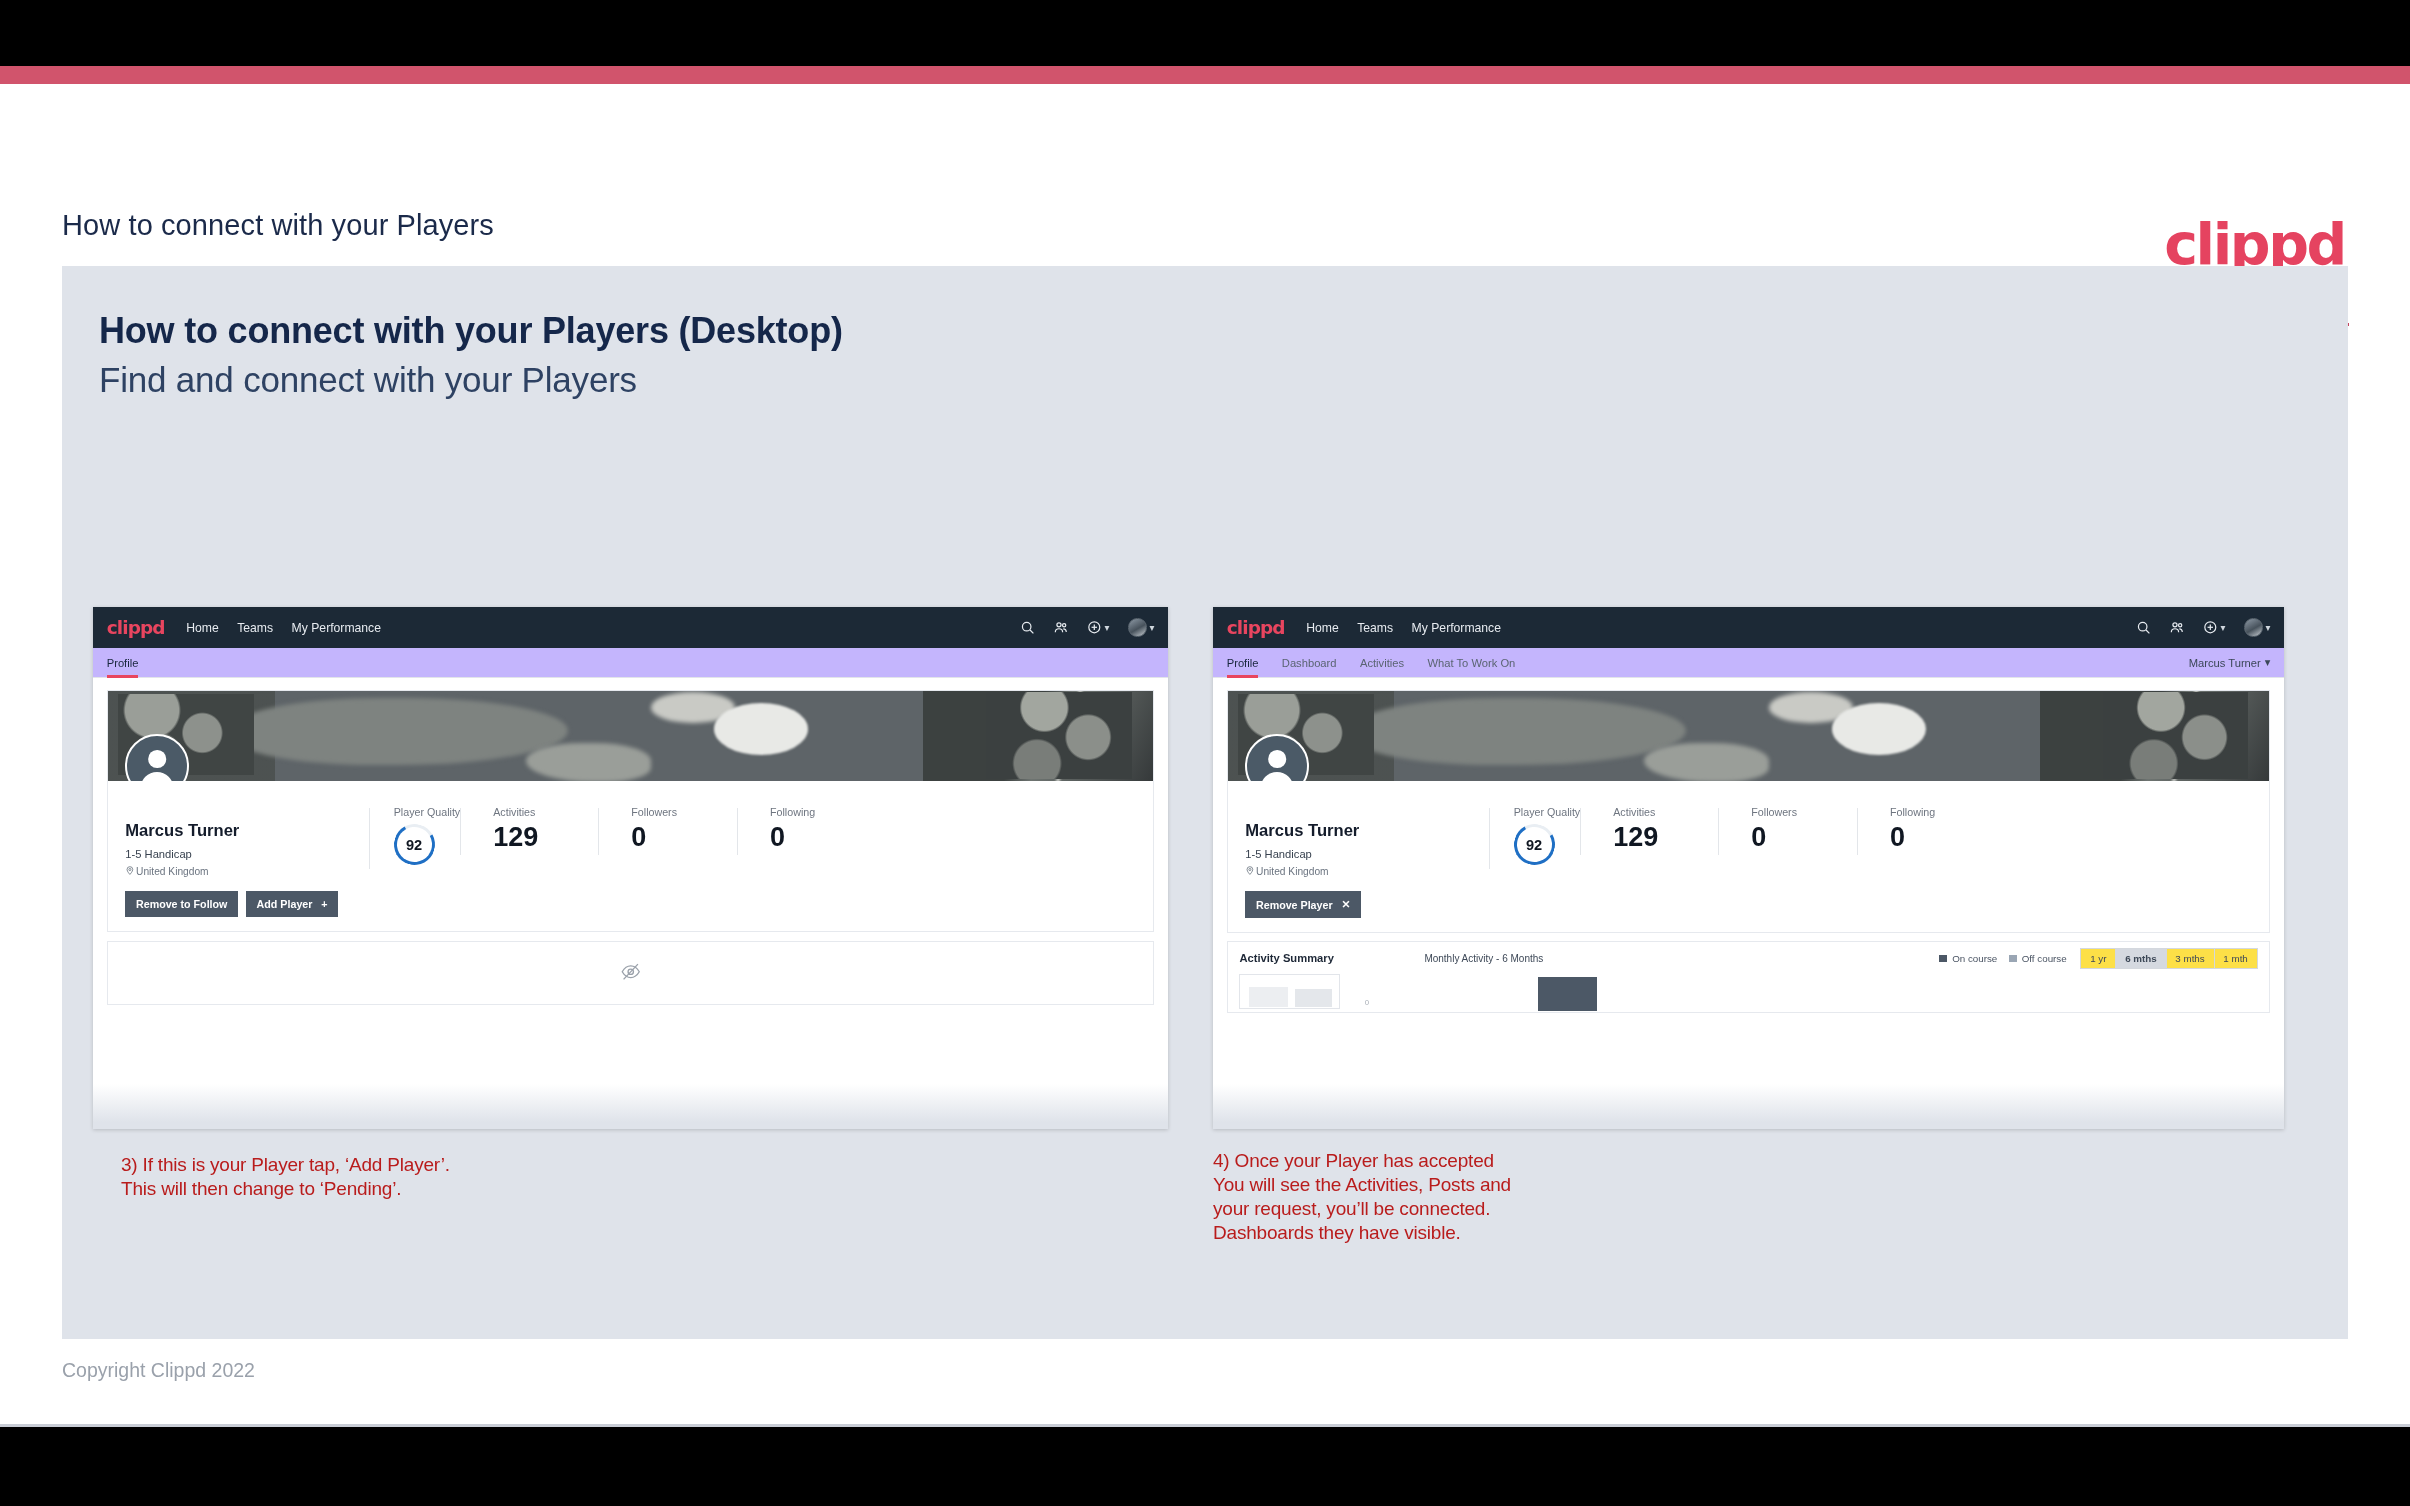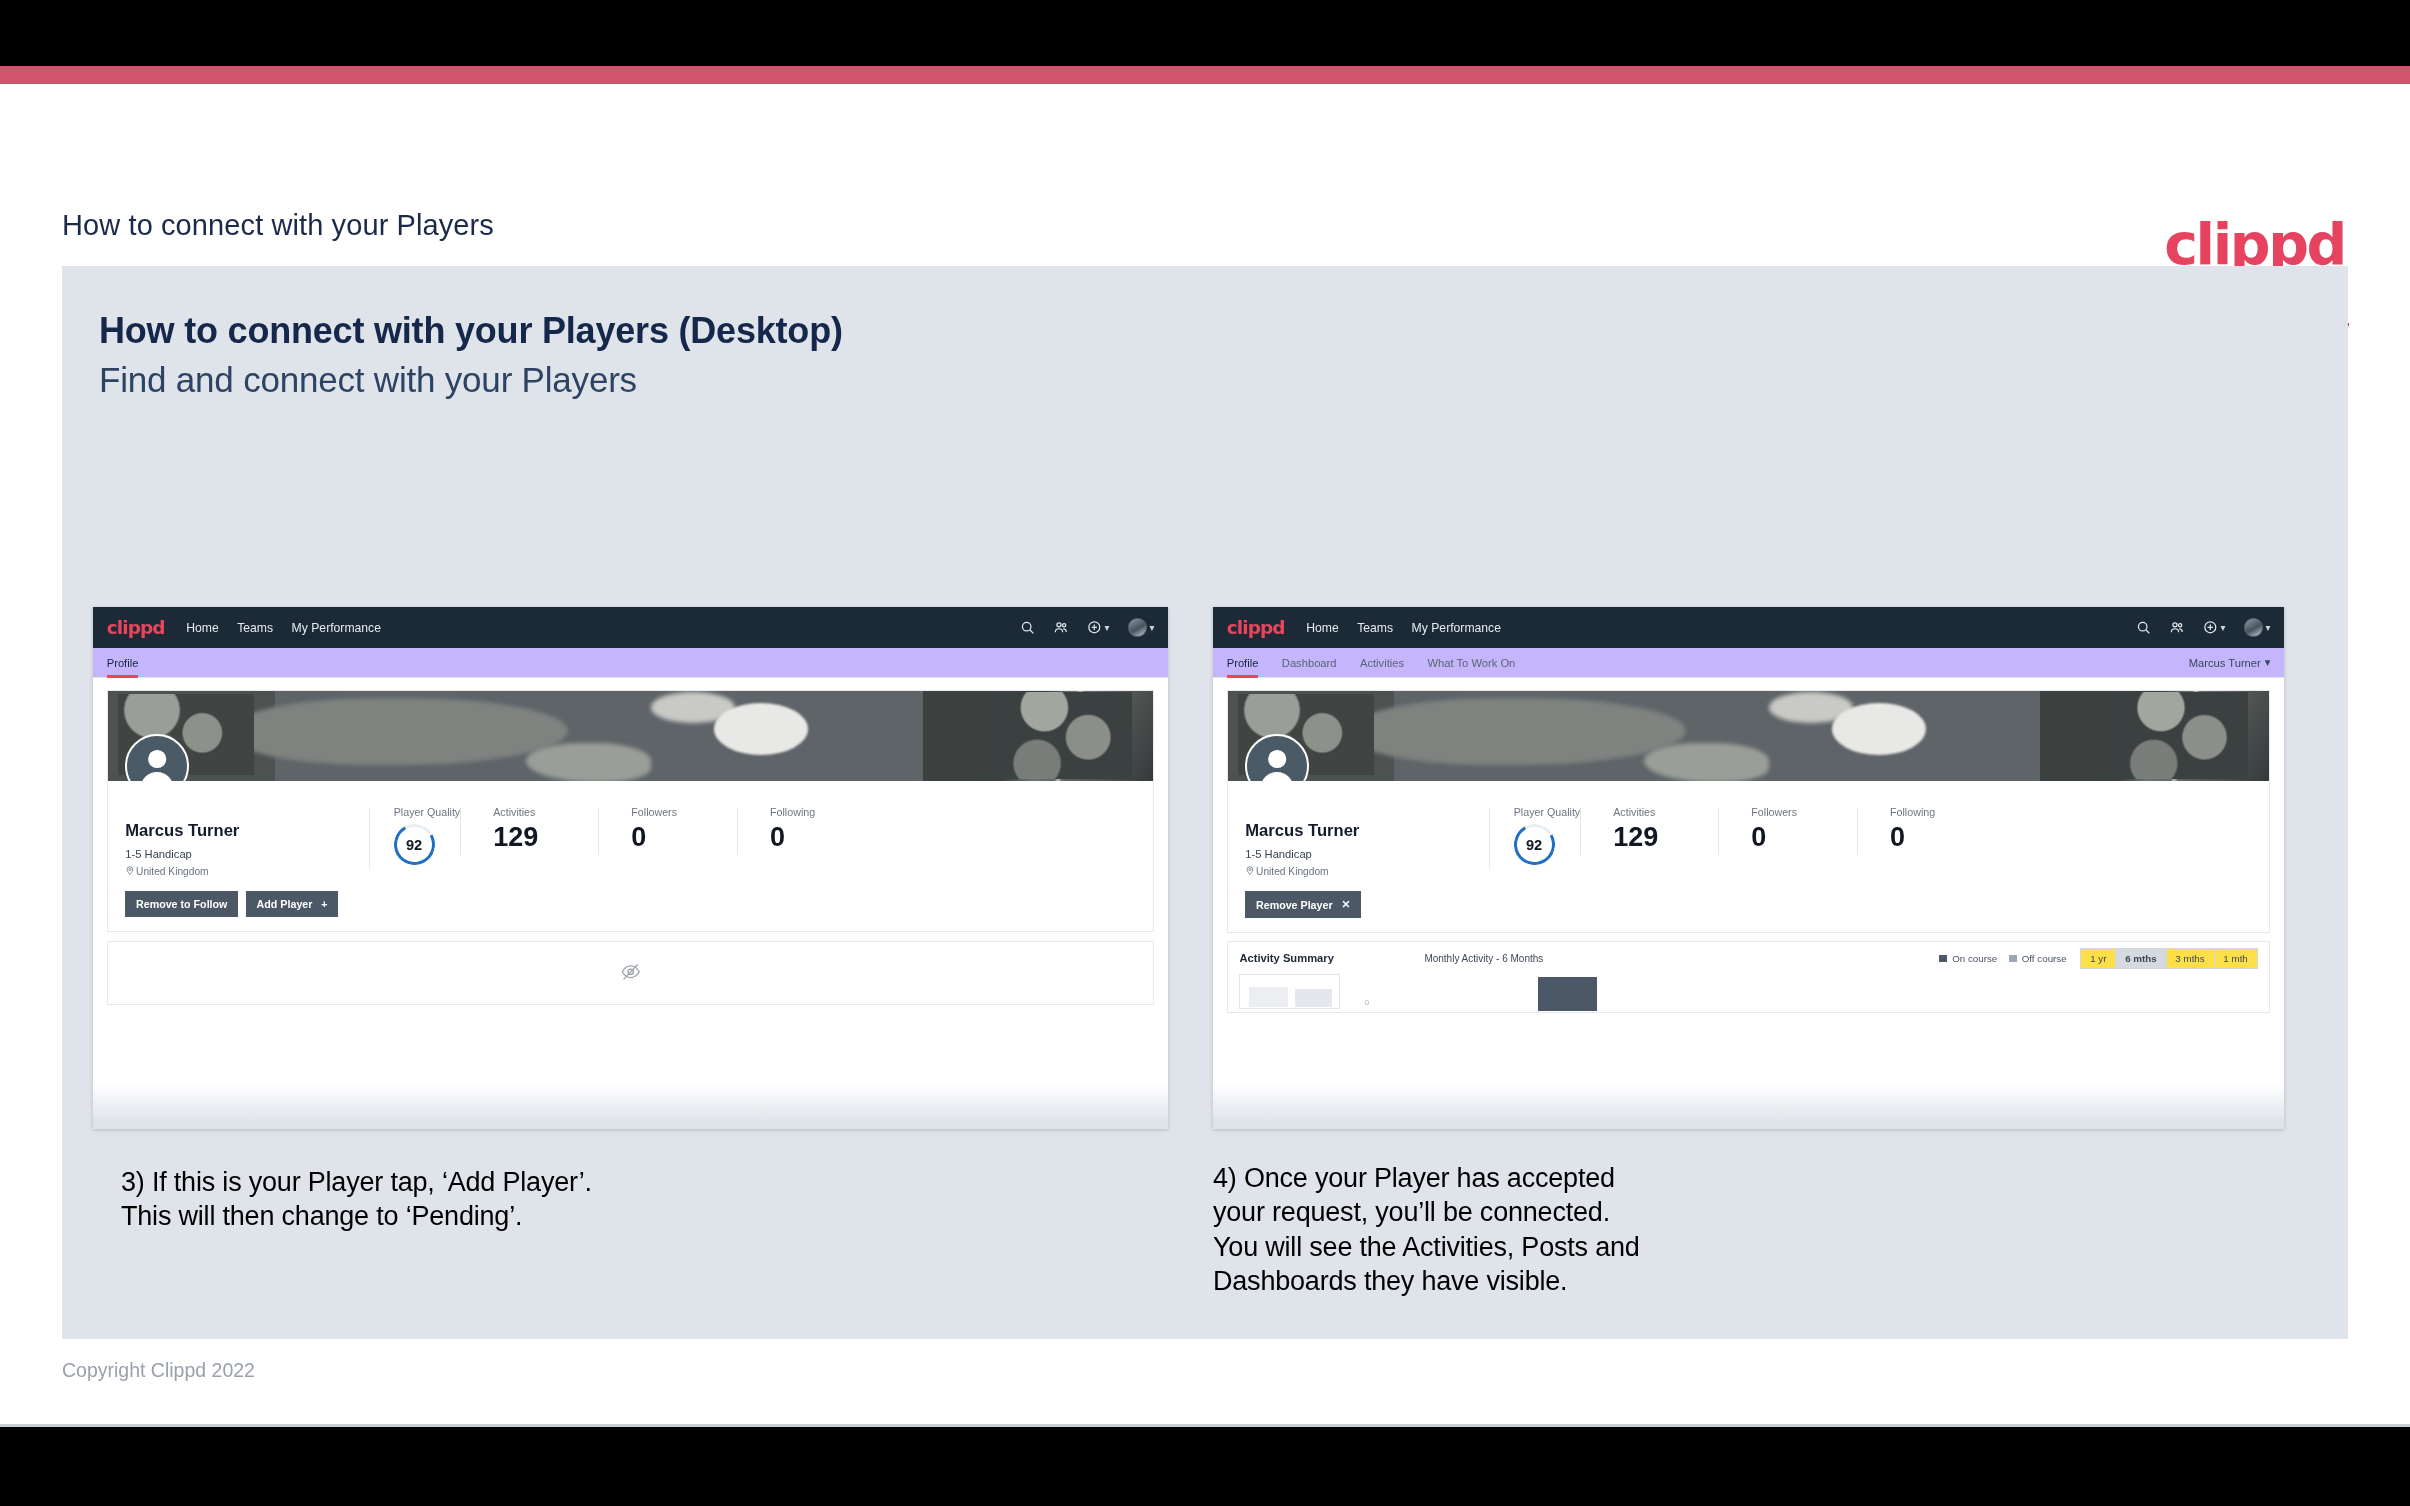--- a/index.html
+++ b/index.html
@@ -229,21 +229,21 @@
   .mini-box i { position:absolute; display:block; background:#eceef1; }
   .mini-box i.a { left:8.8px; top:11.7px; width:39px; height:19.5px; }
   .mini-box i.b { left:55px; top:13.7px; width:37px; height:17.6px; background:#e4e7eb; }
   .axis-dot { position:absolute; left:137px; top:23.4px; font-size:7.8px; color:#aab0b8; }
   .bar-on {
     position:absolute; left:310px; top:2.9px; width:59px; height:34px; background:#4c5866;
   }
 
   
   .caption {
-    position:absolute; font-size:27px; line-height:1.27; color:#000000; letter-spacing:-0.2px;margin-top:12px;
+    position:absolute; font-size:19px; line-height:1.27; color:#b91c1c; letter-spacing:-0.2px;
   }
   .caption.c3 { left:59px;   top:887px;  width:878px; }
   .caption.c4 { left:1151px; top:883px;  width:858px; }
 
   
   .copyright {
     position:absolute; left:62px; top:1275px;
     font-size:19.5px; color:#9aa1ab;
   }
 </style>
@@ -541,22 +541,22 @@
         <div class="shot-fade"></div>
       </div>
 
       <div class="caption c3">
         <div>3) If this is your Player tap, ‘Add Player’.</div>
         <div>This will then change to ‘Pending’.</div>
       </div>
 
       <div class="caption c4">
         <div>4) Once your Player has accepted</div>
+        <div>You will see the Activities, Posts and</div>
         <div>your request, you’ll be connected.</div>
-        <div>You will see the Activities, Posts and</div>
         <div>Dashboards they have visible.</div>
       </div>
 
     </div>
 
     <div class="copyright">Copyright Clippd 2022</div>
 
   </div>
 
   <div class="bottom-hair"></div>

